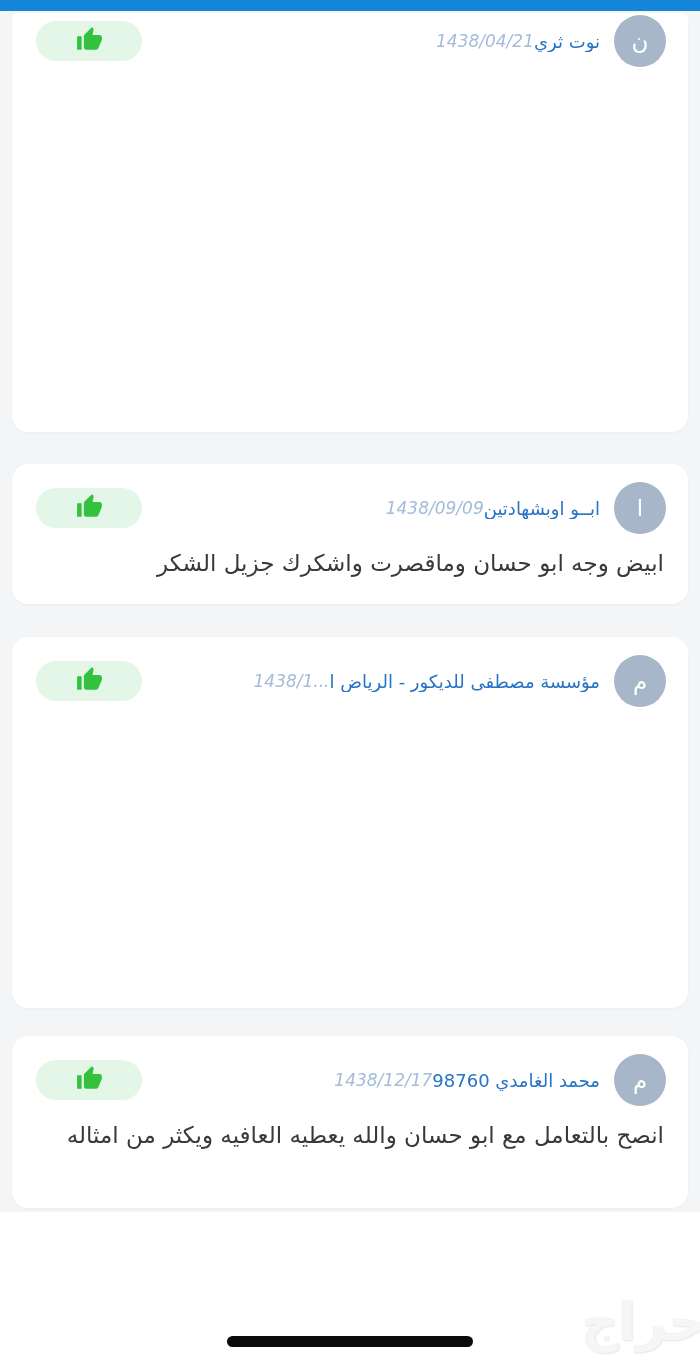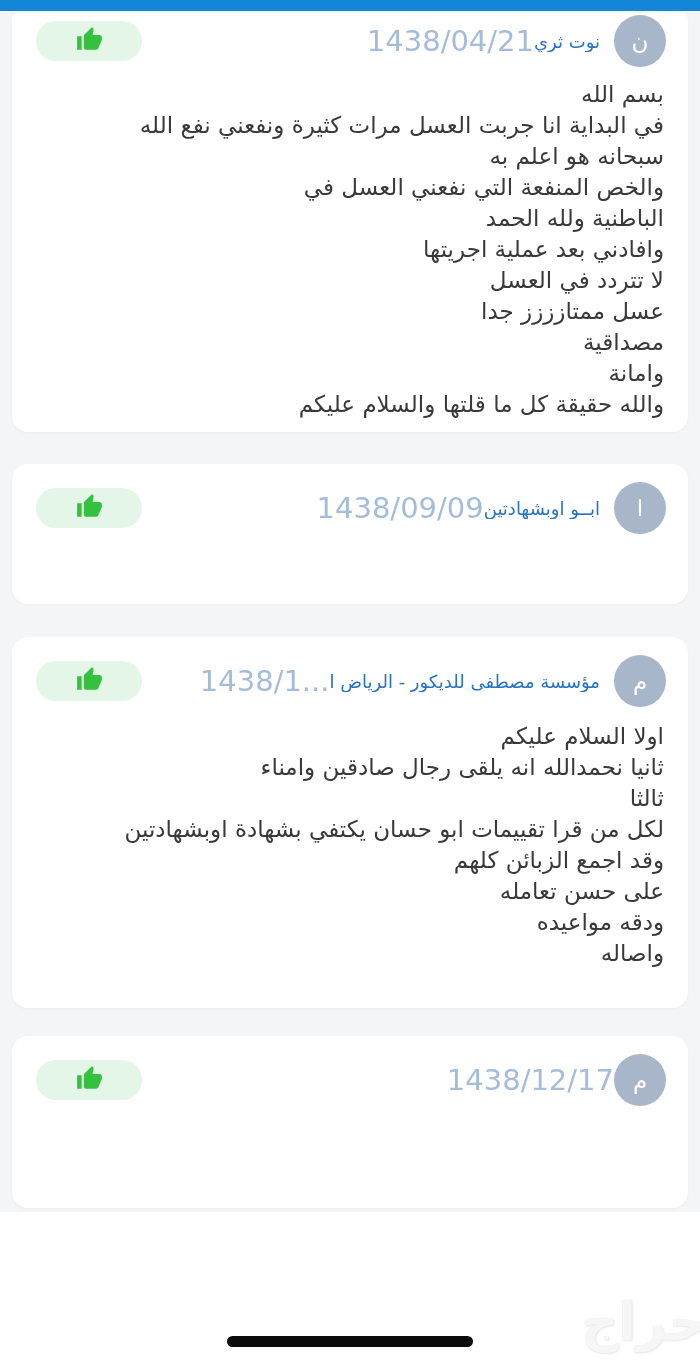--- a/index.html
+++ b/index.html
@@ -46,22 +46,22 @@
   .username {
     color:var(--c-username, #2673c5);
     font-size:18px; font-weight:500;
     margin-inline-start:14px;
     white-space:nowrap; overflow:hidden;
     max-width:380px;
   }
   .date {
     margin-inline-start:auto;
     color:var(--c-date, #a3bcd9);
-    font-size:29px; white-space:nowrap;
-    direction:ltr; unicode-bidi:isolate;
+    font-size:17px; white-space:nowrap;
+    direction:ltr; unicode-bidi:isolate;font-style:italic;
   }
   .like-btn {
     margin-inline-start:16px;
     width:106px; height:40px; border-radius:20px;
     background:var(--c-like_bg, #e3f6e8);
     border:none; cursor:pointer;
     display:flex; align-items:center; justify-content:center;
     flex:0 0 106px;
   }
   .like-btn svg { width:27px; height:27px; fill:var(--c-like_icon, #33c13e); }
@@ -98,79 +98,63 @@
       <span>ن</span>
     </div>
     <div class="username">نوت ثري</div>
     <div class="date">1438/04/21</div>
     <button class="like-btn">
       <span><svg viewBox="0 0 24 24" width="27" height="27">
             <path d="M1 21h4V9H1v12zM23 10c0-1.1-.9-2-2-2h-6.31l.95-4.57.03-.32c0-.41-.17-.79-.44-1.06L14.17 1 7.58 7.59C7.22 7.95 7 8.45 7 9v10c0 1.1.9 2 2 2h9c.83 0 1.54-.5 1.84-1.22l3.02-7.05c.09-.23.14-.47.14-.73v-2z"></path>
           </svg></span>
     </button>
   </div>
-  <div class="comment">بسم الله
-في البداية انا جربت العسل مرات كثيرة ونفعني نفع الله
-سبحانه هو اعلم به
-والخص المنفعة التي نفعني العسل في
-الباطنية ولله الحمد
-وافادني بعد عملية اجريتها
-لا تتردد في العسل
-عسل ممتازززز جدا
-مصداقية
-وامانة
-والله حقيقة كل ما قلتها والسلام عليكم</div>
 </div>
 
 <div class="card card-2">
   <div class="card-header">
     <div class="avatar">
       <span>ا</span>
     </div>
     <div class="username">ابــو اوبشهادتين</div>
     <div class="date">1438/09/09</div>
     <button class="like-btn">
       <span><svg viewBox="0 0 24 24" width="27" height="27">
             <path d="M1 21h4V9H1v12zM23 10c0-1.1-.9-2-2-2h-6.31l.95-4.57.03-.32c0-.41-.17-.79-.44-1.06L14.17 1 7.58 7.59C7.22 7.95 7 8.45 7 9v10c0 1.1.9 2 2 2h9c.83 0 1.54-.5 1.84-1.22l3.02-7.05c.09-.23.14-.47.14-.73v-2z"></path>
           </svg></span>
     </button>
   </div>
+  <div class="comment">ابيض وجه ابو حسان وماقصرت واشكرك جزيل الشكر</div>
 </div>
 
 <div class="card card-3">
   <div class="card-header">
     <div class="avatar">
       <span>م</span>
     </div>
     <div class="username">مؤسسة مصطفى للديكور - الرياض ا</div>
     <div class="date">1438/1...</div>
     <button class="like-btn">
       <span><svg viewBox="0 0 24 24" width="27" height="27">
             <path d="M1 21h4V9H1v12zM23 10c0-1.1-.9-2-2-2h-6.31l.95-4.57.03-.32c0-.41-.17-.79-.44-1.06L14.17 1 7.58 7.59C7.22 7.95 7 8.45 7 9v10c0 1.1.9 2 2 2h9c.83 0 1.54-.5 1.84-1.22l3.02-7.05c.09-.23.14-.47.14-.73v-2z"></path>
           </svg></span>
     </button>
   </div>
-  <div class="comment">اولا السلام عليكم
-ثانيا نحمدالله انه يلقى رجال صادقين وامناء
-ثالثا
-لكل من قرا تقييمات ابو حسان يكتفي بشهادة اوبشهادتين
-وقد اجمع الزبائن كلهم
-على حسن تعامله
-ودقه مواعيده
-واصاله</div>
 </div>
 
 <div class="card card-4">
   <div class="card-header">
     <div class="avatar">
       <span>م</span>
     </div>
+    <div class="username">محمد الغامدي 98760</div>
     <div class="date">1438/12/17</div>
     <button class="like-btn">
       <span><svg viewBox="0 0 24 24" width="27" height="27">
             <path d="M1 21h4V9H1v12zM23 10c0-1.1-.9-2-2-2h-6.31l.95-4.57.03-.32c0-.41-.17-.79-.44-1.06L14.17 1 7.58 7.59C7.22 7.95 7 8.45 7 9v10c0 1.1.9 2 2 2h9c.83 0 1.54-.5 1.84-1.22l3.02-7.05c.09-.23.14-.47.14-.73v-2z"></path>
           </svg></span>
     </button>
   </div>
+  <div class="comment">انصح بالتعامل مع ابو حسان والله يعطيه العافيه ويكثر من امثاله</div>
 </div>
 
 <div class="watermark">حراج</div>
 <div class="home-indicator"></div>
 
 </body></html>

